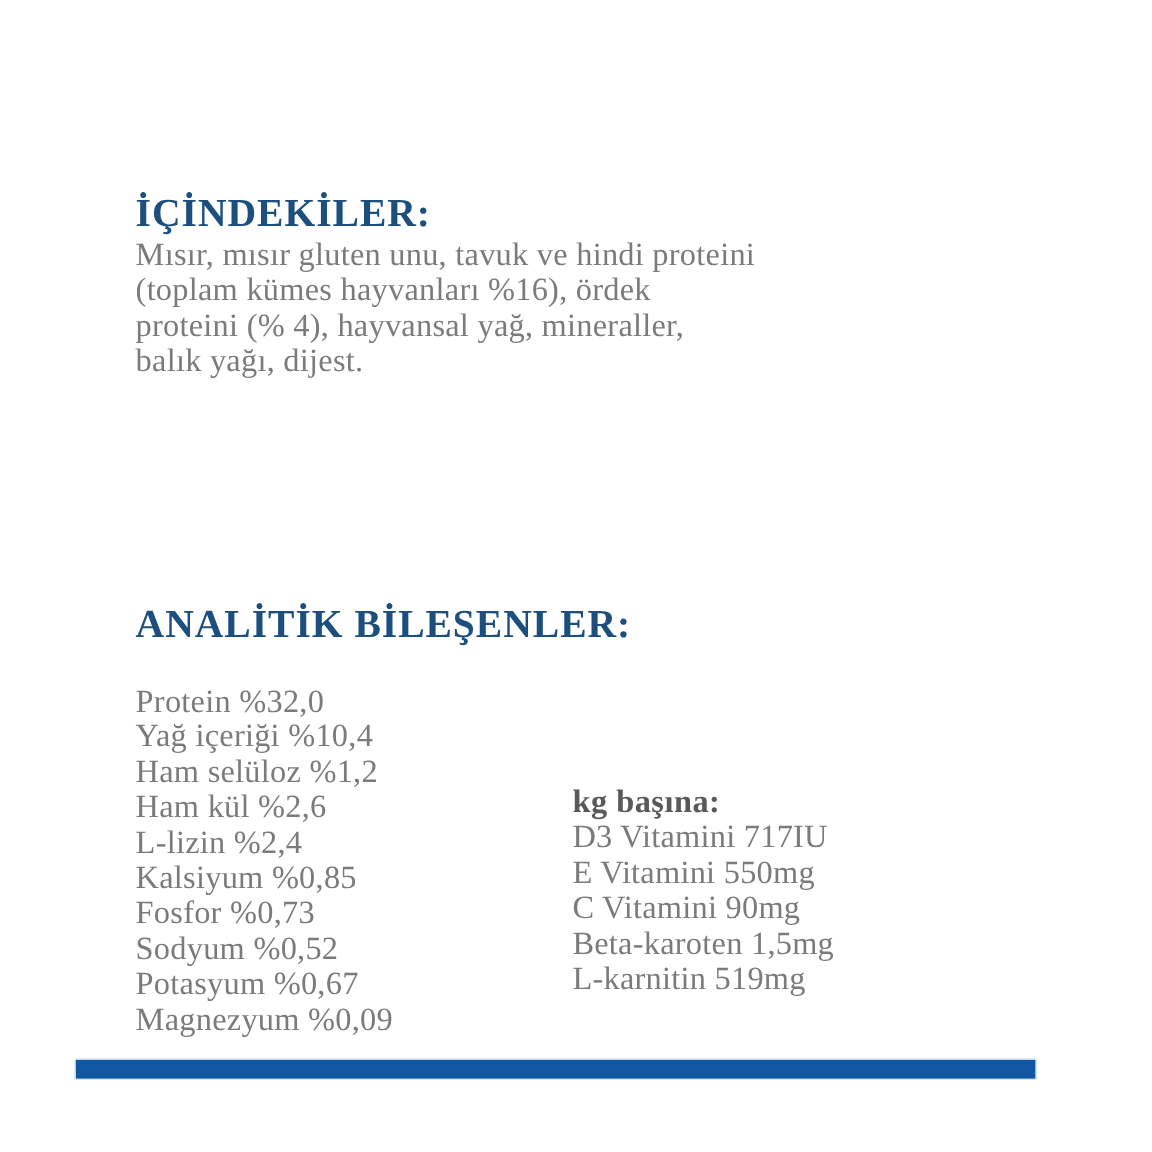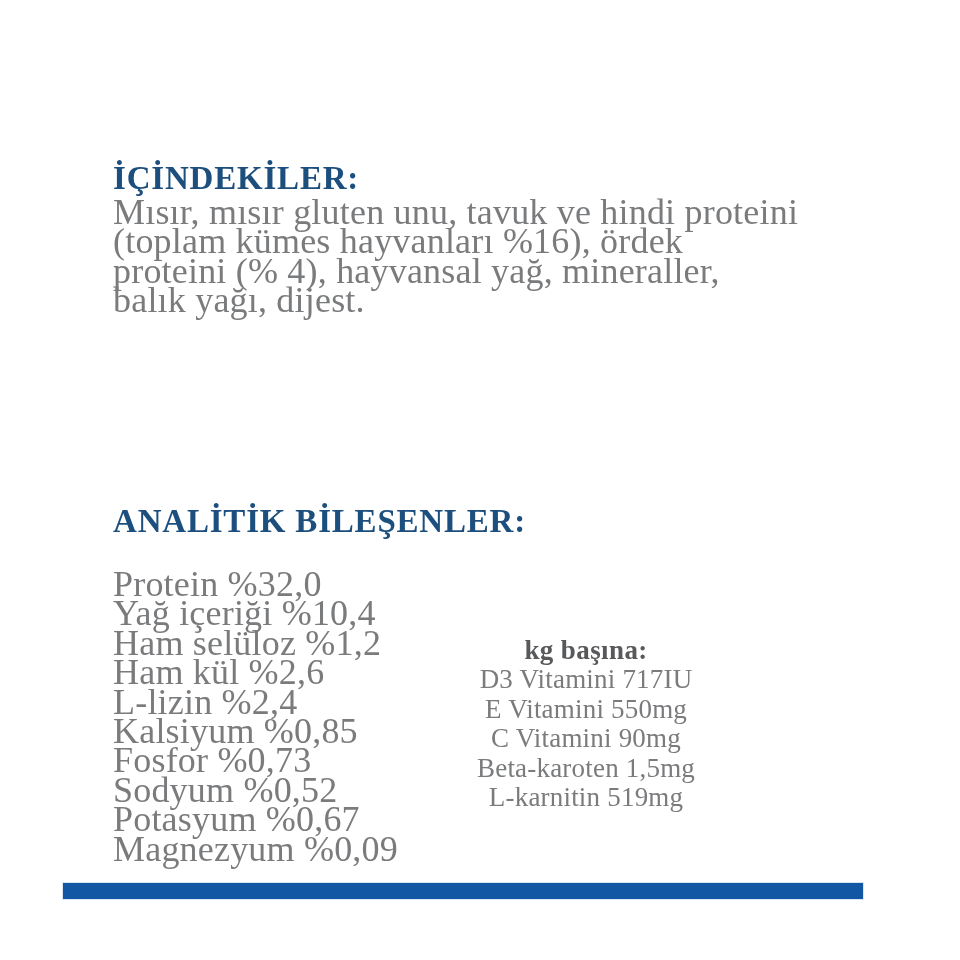--- a/index.html
+++ b/index.html
@@ -24,39 +24,38 @@
     letter-spacing: 0.8px;
     color: var(--heading-blue, #1c4f7e);
     white-space: nowrap;
   }
   .ingredients-title { top: 98px; }
   .analytical-title  { top: 441px; }
 
   .body-text {
     position: absolute;
     left: 113px;
-    font-size: 36px;
+    font-size: 27px;
     line-height: 29.4px;
     letter-spacing: 0.2px;
     color: var(--body-gray, #7a7b7d);
     white-space: nowrap;
   }
   .ingredients-text { top: 158px; }
   .components-list  { top: 530px; }
 
   .per-kg-block {
     position: absolute;
     left: 477px;
-    top: 596px;
+    top: 614px;
     font-size: 27px;
     line-height: 29.4px;
     letter-spacing: 0.2px;
     color: var(--body-gray, #7a7b7d);
     white-space: nowrap;
-    text-align: center;
   }
   .per-kg-label {
     font-weight: bold;
     color: var(--bold-gray, #58595b);
     letter-spacing: 0.4px;
   }
   .divider-bar {
     position: absolute;
     left: 63px;
     top: 843px;

